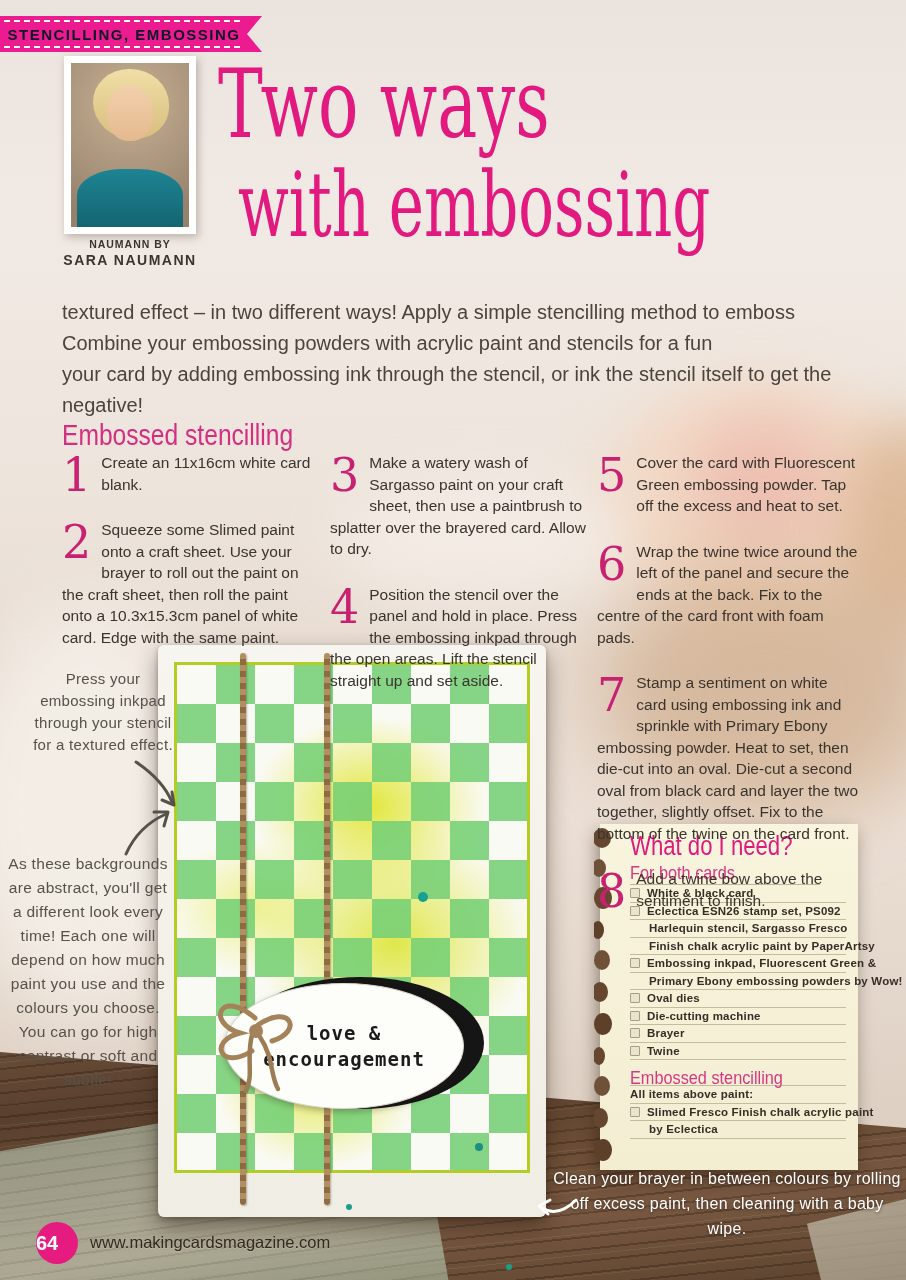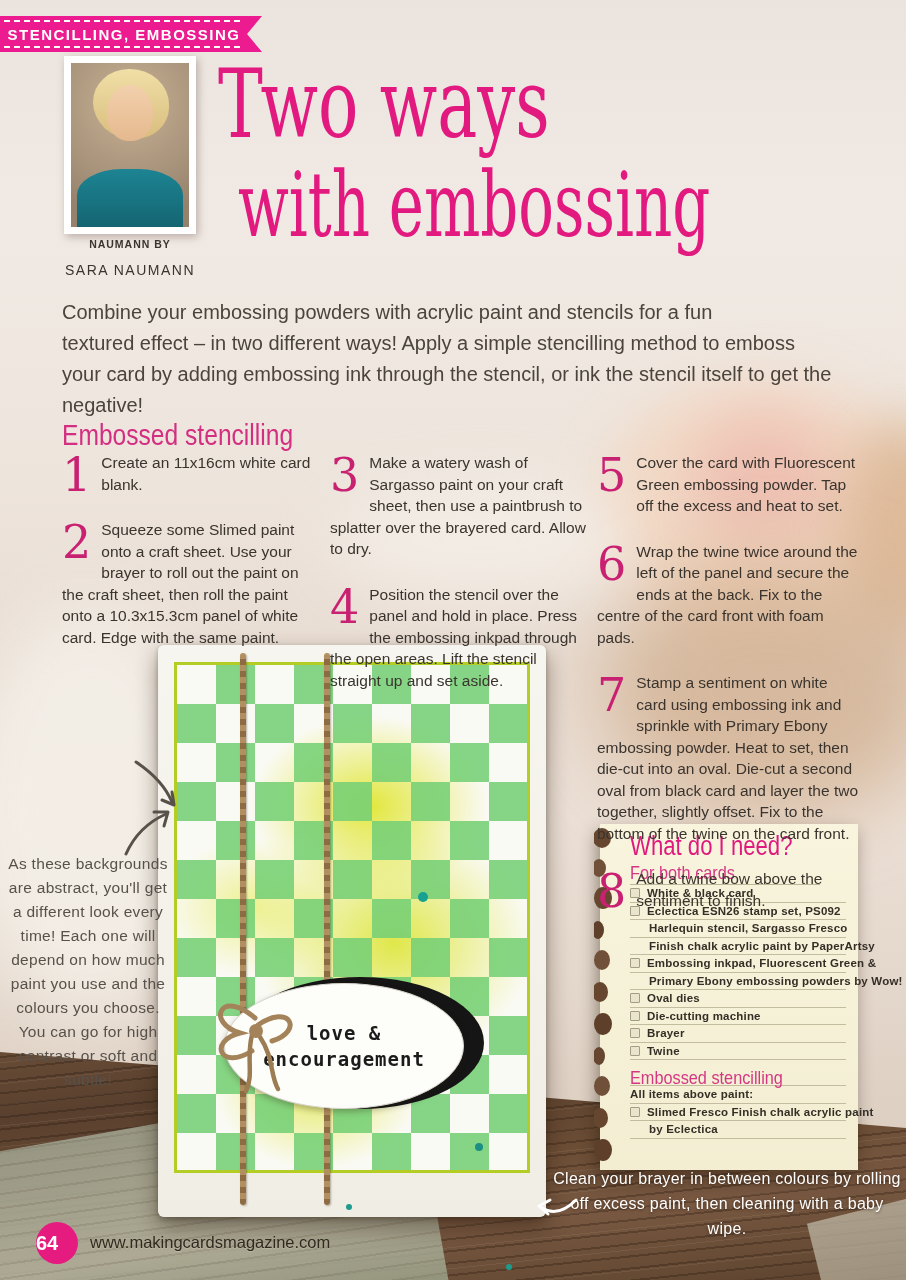--- a/index.html
+++ b/index.html
@@ -32,36 +32,36 @@
     transform:rotate(-14deg); opacity:.8;
     background:linear-gradient(180deg,#b9b19e,#a79d88); }
 
   
   .ribbon { position:absolute; left:0; top:16px; width:262px; height:36px; background:#ec1b8f; z-index:6;
     clip-path:polygon(0 0,100% 0,calc(100% - 15px) 50%,100% 100%,0 100%);
     display:flex; align-items:center; }
   .ribbon-inner { position:absolute; left:4px; right:22px; top:4px; bottom:4px;
     border-top:2px dashed #fff; border-bottom:2px dashed #fff; }
   .ribbon-label { position:relative; width:100%; text-align:center; padding-right:14px;
-    color:#ffffff; font-size:15px; font-weight:bold; letter-spacing:1.5px; }
+    color:#0f172a; font-size:15px; font-weight:bold; letter-spacing:1.5px; }
 
   
   .photo { position:absolute; left:64px; top:56px; width:132px; height:178px; background:#fff; z-index:6;
     padding:7px; box-shadow:2px 3px 8px rgba(90,70,60,.35); }
   .portrait { position:relative; width:100%; height:100%; overflow:hidden;
     background:radial-gradient(circle at 50% 25%, #c7b295, #96816c 85%); }
   .hair { position:absolute; left:22px; top:6px; width:76px; height:70px; background:linear-gradient(180deg,#f0dfa6,#d9bd7e);
     border-radius:48% 52% 46% 54%; }
   .face { position:absolute; left:36px; top:22px; width:46px; height:56px; background:linear-gradient(180deg,#f2d0ac,#e5b98f);
     border-radius:50% 50% 46% 46%; }
   .shoulders { position:absolute; left:6px; bottom:-4px; width:106px; height:62px; background:linear-gradient(180deg,#1d8493,#14636f);
     border-radius:42% 42% 0 0; }
   .byline { position:absolute; left:54px; top:238px; width:152px; text-align:center; z-index:6; color:#39342e; }
   .byline .small { font-size:10.5px; font-weight:bold; letter-spacing:1px; }
-  .byline .name  { font-size:14px; font-weight:normal; letter-spacing:1.5px; margin-top:12px; }
+  .byline .name  { font-size:14px; font-weight:bold; letter-spacing:1.5px; margin-top:2px; }
 
   
   .title-line { position:absolute; color:#e21a80; font-family:"DejaVu Serif", serif; font-weight:400;
     transform-origin:left top; white-space:nowrap; z-index:6; }
   .title-line.l1 { left:218px; top:48px;  font-size:96px; transform:scaleX(.70); }
   .title-line.l2 { left:238px; top:152px; font-size:90px; transform:scaleX(.66); }
 
   
   .intro { position:absolute; left:62px; top:297px; width:830px; z-index:6;
     color:#4b443c; font-size:20px; line-height:31px; font-weight:400; }
@@ -174,22 +174,22 @@
   </div>
   <div class="byline">
     <div class="small">NAUMANN BY</div>
     <div class="name">SARA NAUMANN</div>
   </div>
 
   <div class="title-line l1">Two ways</div>
   <div class="title-line l2">with embossing</div>
 
   <div class="intro">
+    <div>textured effect – in two different ways! Apply a simple stencilling method to emboss</div>
     <div>Combine your embossing powders with acrylic paint and stencils for a fun</div>
-    <div>textured effect – in two different ways! Apply a simple stencilling method to emboss</div>
     <div>your card by adding embossing ink through the stencil, or ink the stencil itself to get the negative!</div>
   </div>
 
   <div class="section-heading">Embossed stencilling</div>
 
   <div class="col c1">
     <div class="step">
       <span class="num">1</span>
       <span>Create an 11x16cm white card blank.</span>
     </div>
@@ -220,20 +220,21 @@
     <div class="step">
       <span class="num">7</span>
       <span>Stamp a sentiment on white card using embossing ink and sprinkle with Primary Ebony embossing powder. Heat to set, then die-cut into an oval. Die-cut a second oval from black card and layer the two together, slightly offset. Fix to the bottom of the twine on the card front.</span>
     </div>
     <div class="step">
       <span class="num">8</span>
       <span>Add a twine bow above the sentiment to finish.</span>
     </div>
   </div>
 
+  <div class="handnote note1">Press your embossing inkpad through your stencil for a textured effect.</div>
   <svg class="arrow-svg" style="left:130px; top:758px;" width="52" height="52" viewBox="0 0 52 52">
     <path d="M6,4 C24,16 36,30 42,44" fill="none" stroke="#57514a" stroke-width="3" stroke-linecap="round"></path>
     <path d="M32,42 L44,47 L42,34" fill="none" stroke="#57514a" stroke-width="3" stroke-linecap="round" stroke-linejoin="round"></path>
   </svg>
   <svg class="arrow-svg" style="left:118px; top:808px;" width="58" height="50" viewBox="0 0 58 50">
     <path d="M8,46 C16,28 30,14 48,6" fill="none" stroke="#57514a" stroke-width="3" stroke-linecap="round"></path>
     <path d="M36,4 L50,4 L46,18" fill="none" stroke="#57514a" stroke-width="3" stroke-linecap="round" stroke-linejoin="round"></path>
   </svg>
   <div class="handnote note2">As these backgrounds are abstract, you'll get a different look every time! Each one will depend on how much paint you use and the colours you choose. You can go for high contrast or soft and subtle!</div>
 

